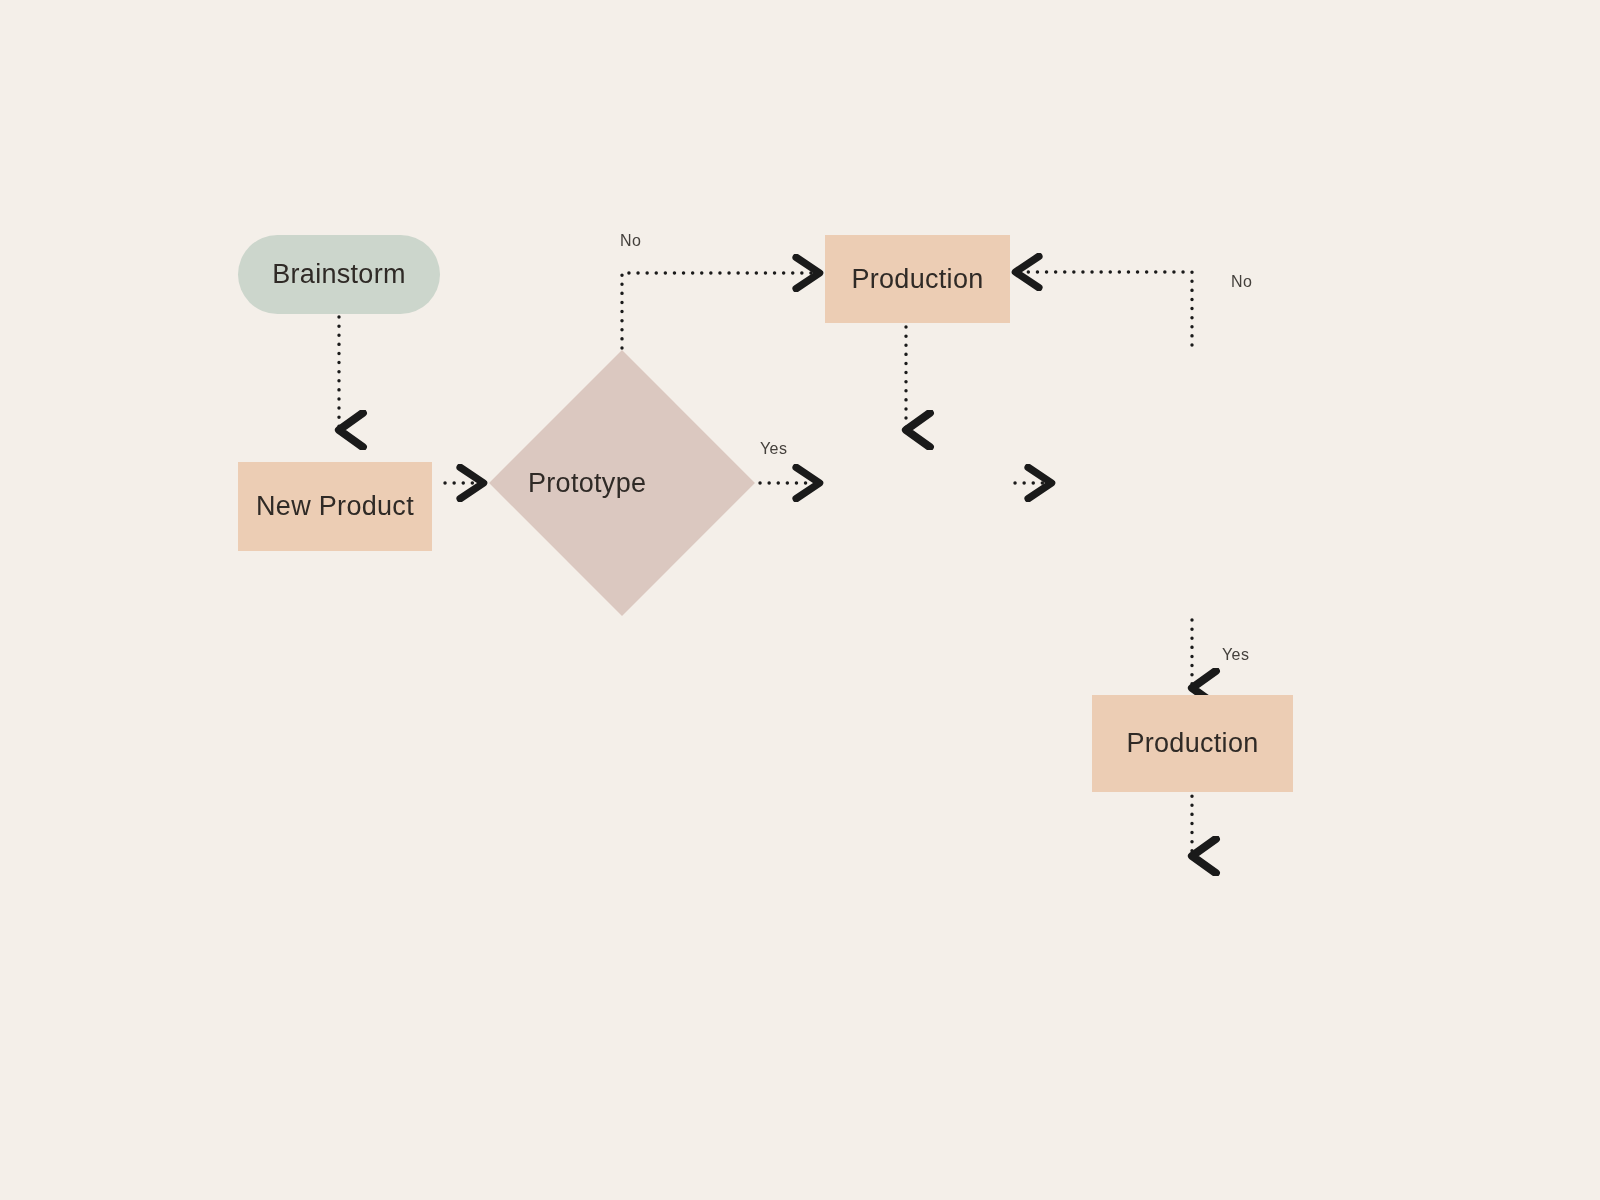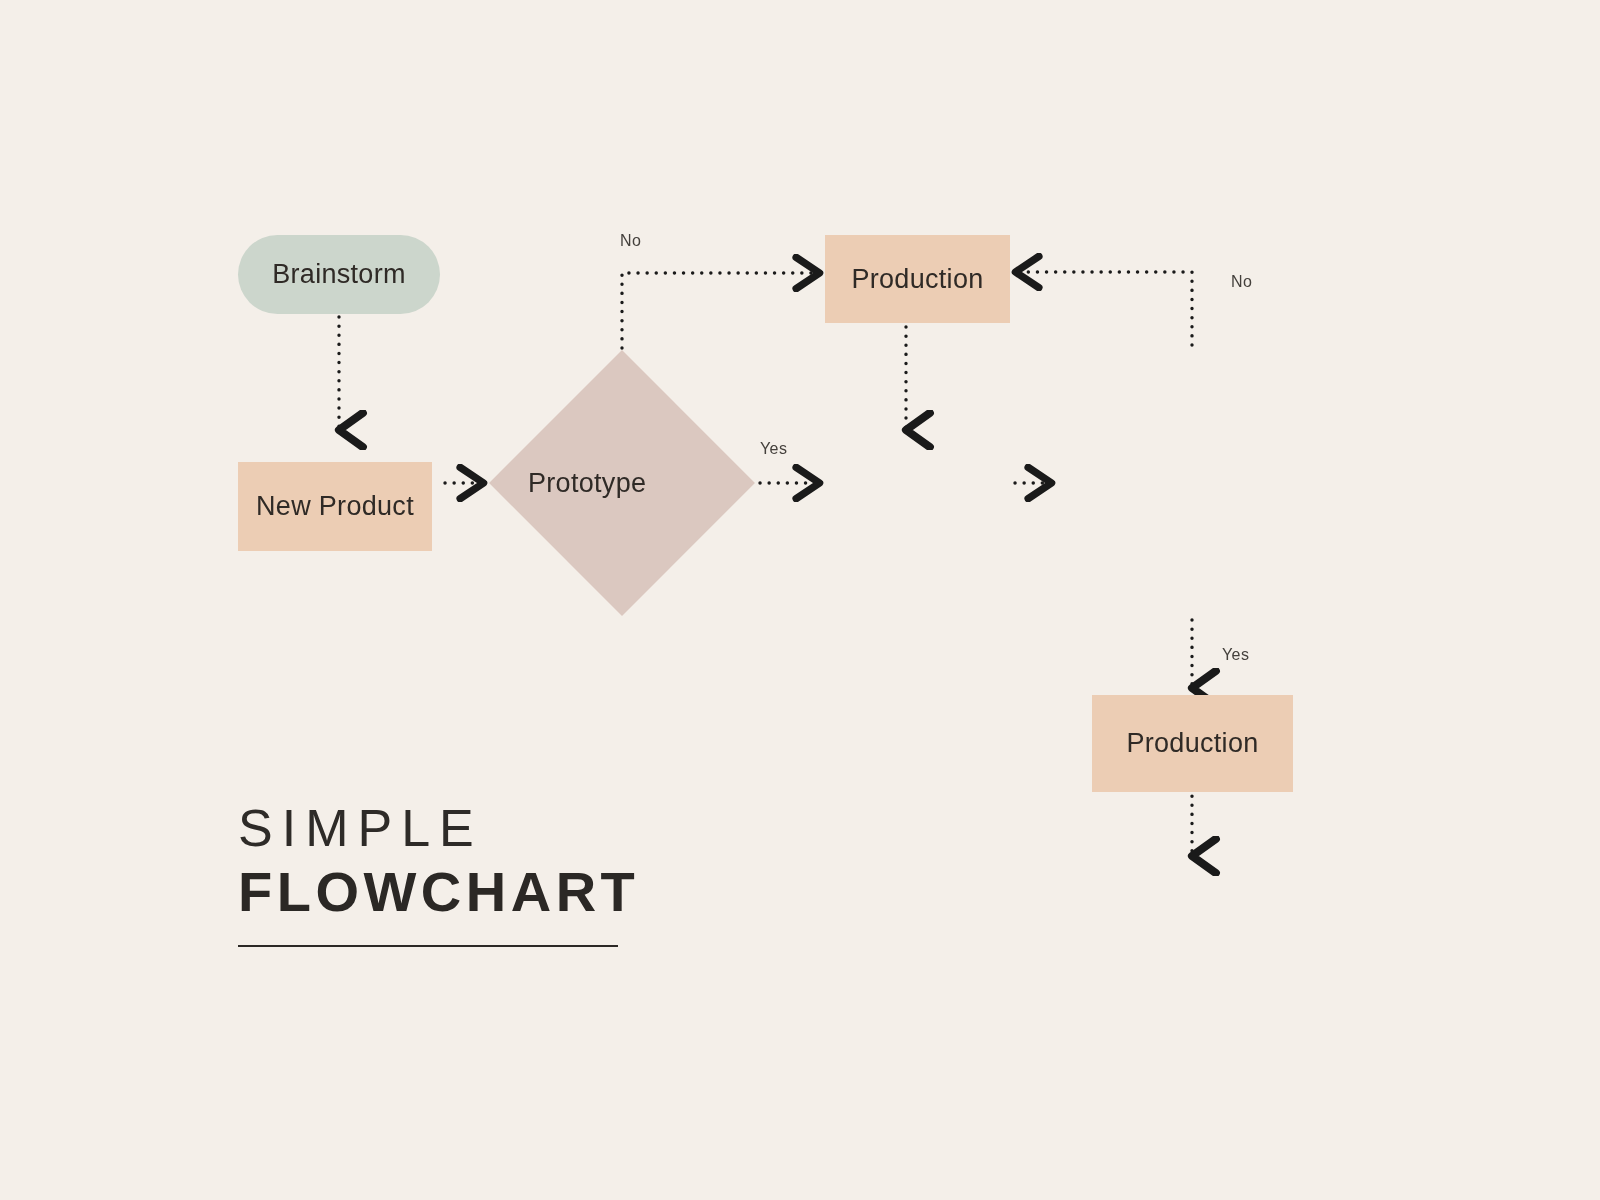--- a/index.html
+++ b/index.html
@@ -173,19 +173,14 @@
 
 
   <div class="edge-label" style="left:620px; top:233px;">No</div>
 
   <div class="edge-label" style="left:760px; top:441px;">Yes</div>
 
   <div class="edge-label" style="left:1231px; top:274px;">No</div>
 
   <div class="edge-label" style="left:1222px; top:647px;">Yes</div>
 
-  <div id="title-block">
-    <div id="title-line-1">SIMPLE</div>
-    <div id="title-line-2">FLOWCHART</div>
-    <div id="title-rule"></div>
-  </div>
 
 </div>
 
 </body></html>

